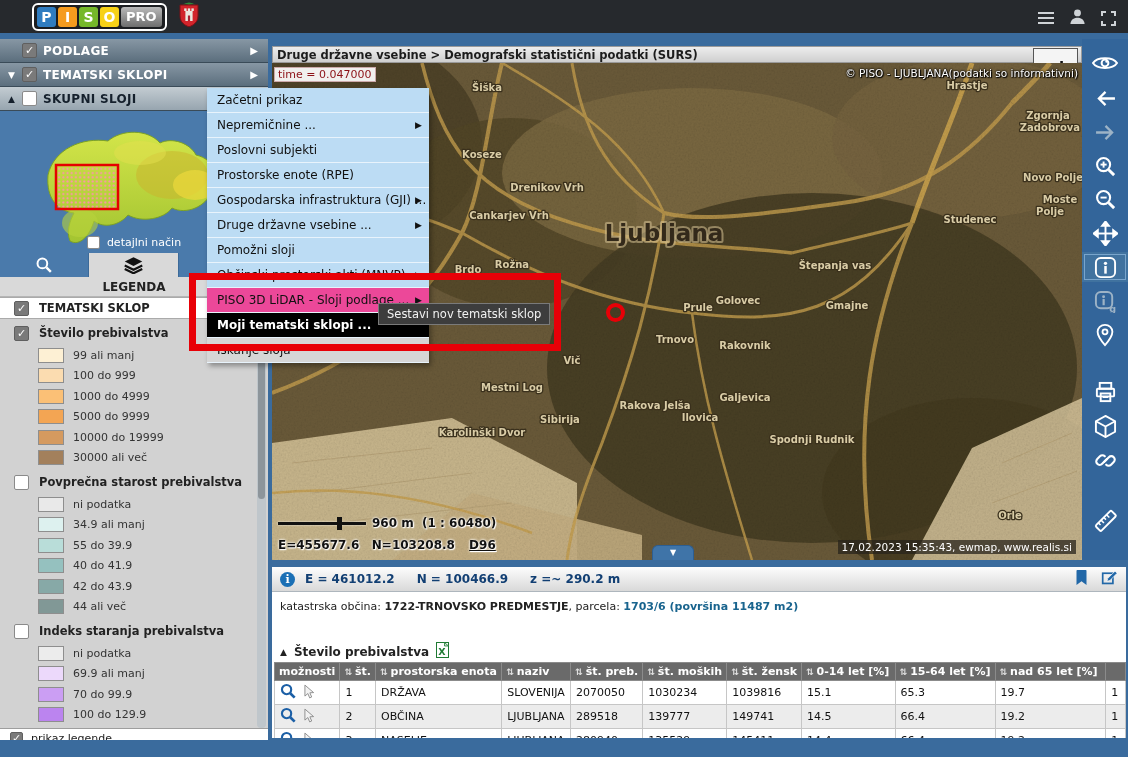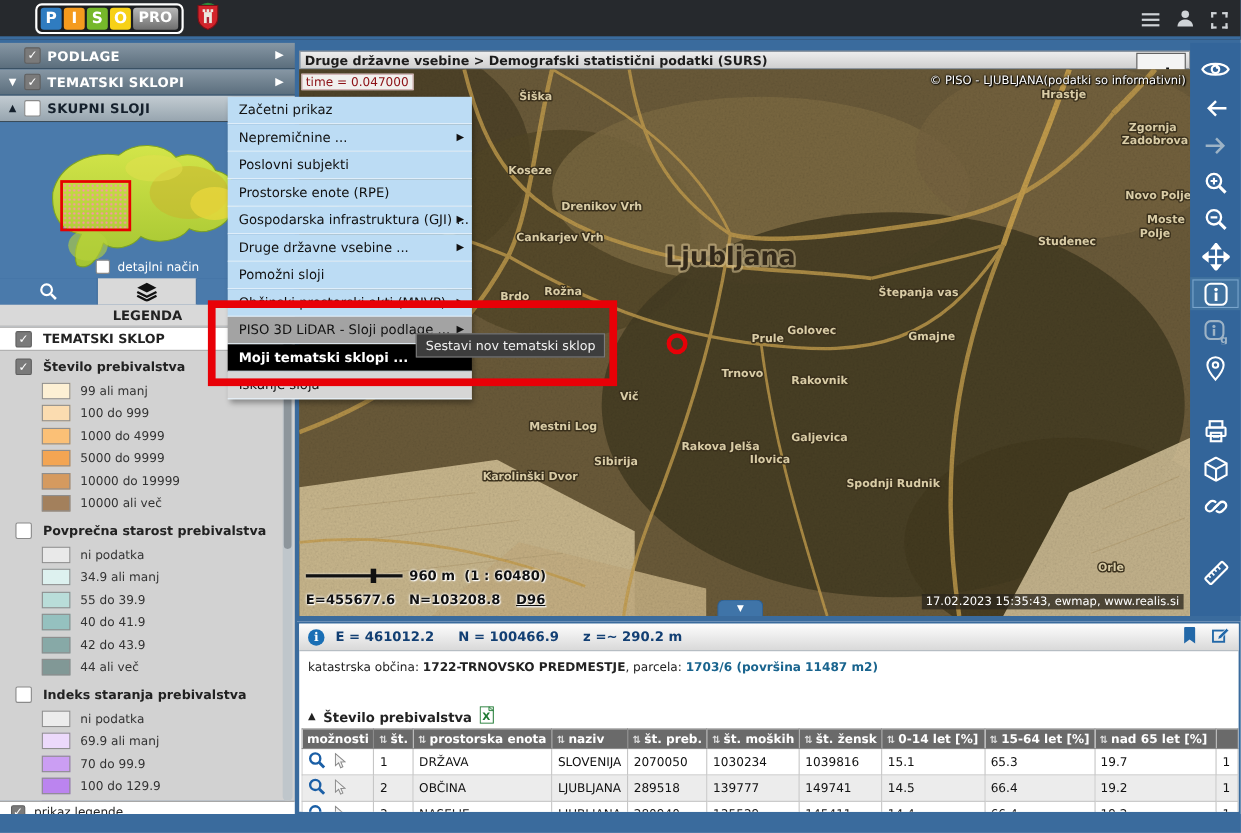--- a/index.html
+++ b/index.html
@@ -69,21 +69,21 @@
 
   
   .toolbar { position:absolute; right:0; top:39px; width:46px; height:521px; background:#33659a; }
   .tb-icon { position:absolute; left:0; width:46px; height:30px; display:flex; align-items:center; justify-content:center; cursor:pointer; }
   .tb-icon.active { background:#40729f; outline:1px solid #79a5cc; outline-offset:-3px; }
 
   
   .menu { position:absolute; left:207px; top:88px; width:222px; z-index:30; box-shadow:2px 3px 5px rgba(0,0,0,.35); }
   .menu-item { height:25px; background:#bcdcf4; border-bottom:1px solid #e8f3fc; display:flex; align-items:center; padding-left:10px; font-size:12px; color:#111; position:relative; cursor:pointer; }
   .menu-item .sub { position:absolute; right:7px; font-size:9px; color:#111; }
-  .menu-item.hover { background:#a3a3a3; }
+  .menu-item.hover { background:#ec4899; }
   .menu-item.selected { background:#000; color:#fff; font-weight:bold; }
   .menu-item.muted { background:#d6d6d6; }
   .tooltip { position:absolute; left:378px; top:303px; z-index:40; background:#3d3d3d; border:1px solid #7a7a7a; color:#f2f2f2; font-size:11.5px; padding:3px 8px; white-space:nowrap; }
 
   
   .anno-rect { position:absolute; left:189px; top:273px; width:372px; height:78px; border:7px solid #e80007; z-index:50; pointer-events:none; }
   .anno-circle { position:absolute; left:606px; top:303px; width:19px; height:19px; border:4.5px solid #e80007; border-radius:50%; z-index:50; pointer-events:none; }
 
   
   .infopanel { position:absolute; left:270px; top:565px; width:858px; height:175px; background:#fff; border:2px solid #3a6b9d; z-index:10; }
@@ -240,21 +240,21 @@
         <div class="item-row">
           <span class="swatch" style="background: rgb(243, 165, 83);"></span>
           <span>5000 do 9999</span>
         </div>
         <div class="item-row">
           <span class="swatch" style="background: rgb(213, 154, 95);"></span>
           <span>10000 do 19999</span>
         </div>
         <div class="item-row">
           <span class="swatch" style="background: rgb(163, 128, 92);"></span>
-          <span>10000 ali več</span>
+          <span>30000 ali več</span>
         </div>
         <div class="grp-row">
           <span class="cb"></span>
           <span>Povprečna starost prebivalstva</span>
         </div>
         <div class="item-row">
           <span class="swatch" style="background: rgb(233, 233, 233);"></span>
           <span>ni podatka</span>
         </div>
         <div class="item-row">

